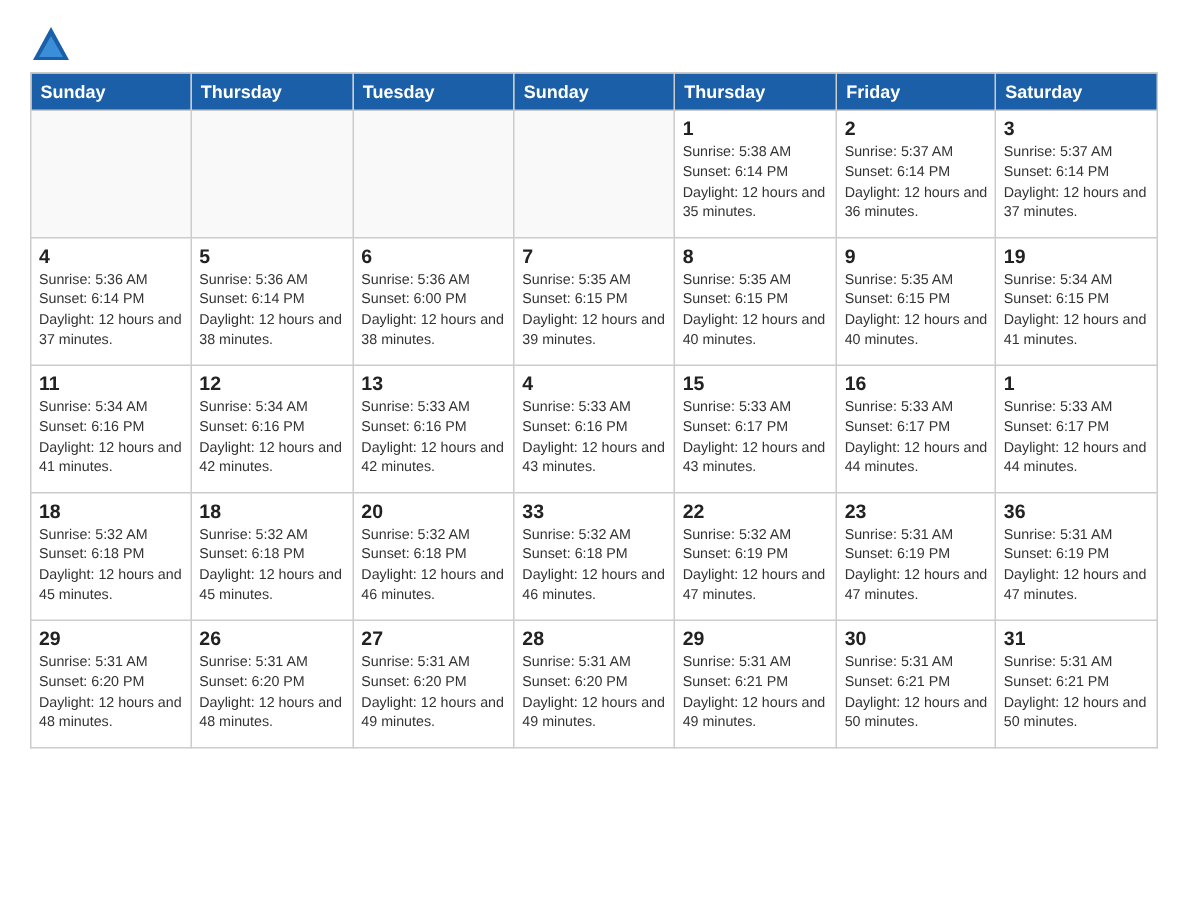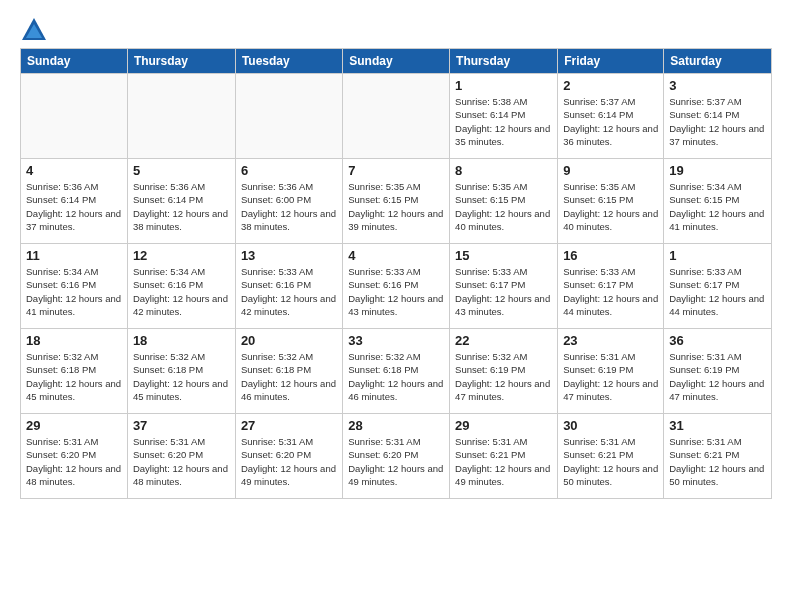--- a/index.html
+++ b/index.html
@@ -297,21 +297,21 @@
         </tr>
         <tr>
           <td>
             <div class="day-num">29</div>
             <div class="day-info">Sunrise: 5:31 AM
 Sunset: 6:20 PM
 Daylight: 12 hours
 and 48 minutes.</div>
           </td>
           <td>
-            <div class="day-num">37</div>
+            <div class="day-num">26</div>
             <div class="day-info">Sunrise: 5:31 AM
 Sunset: 6:20 PM
 Daylight: 12 hours
 and 48 minutes.</div>
           </td>
           <td>
             <div class="day-num">27</div>
             <div class="day-info">Sunrise: 5:31 AM
 Sunset: 6:20 PM
 Daylight: 12 hours

